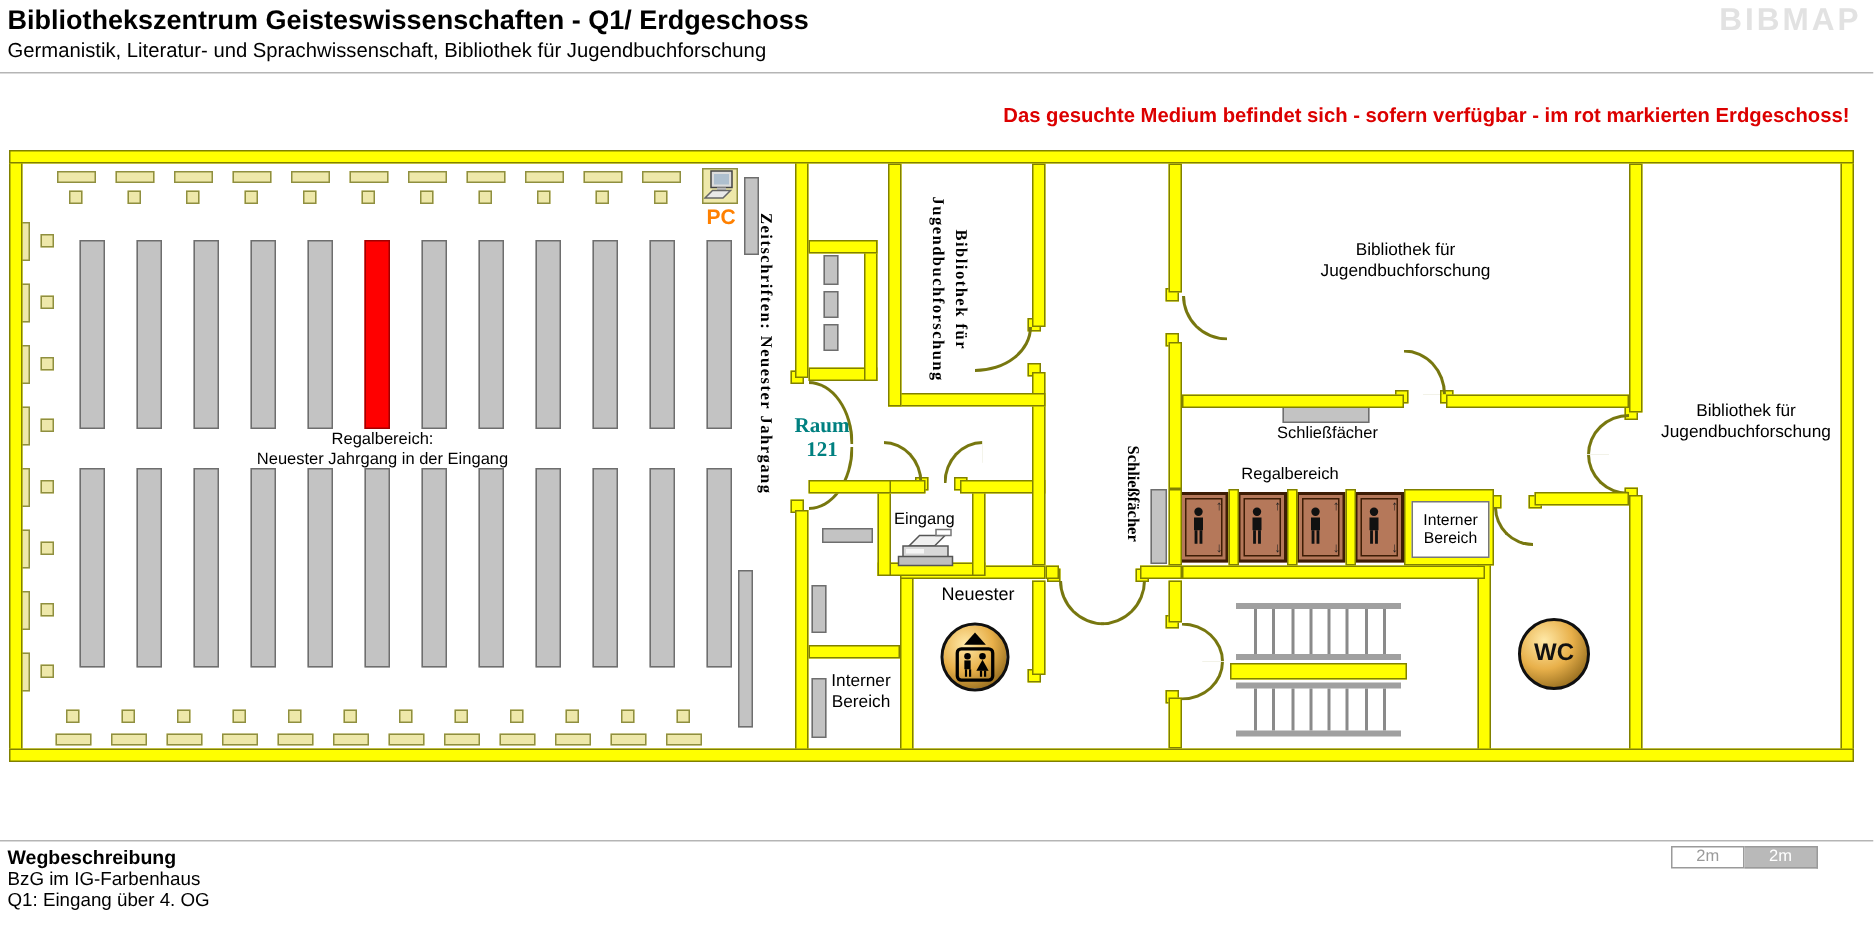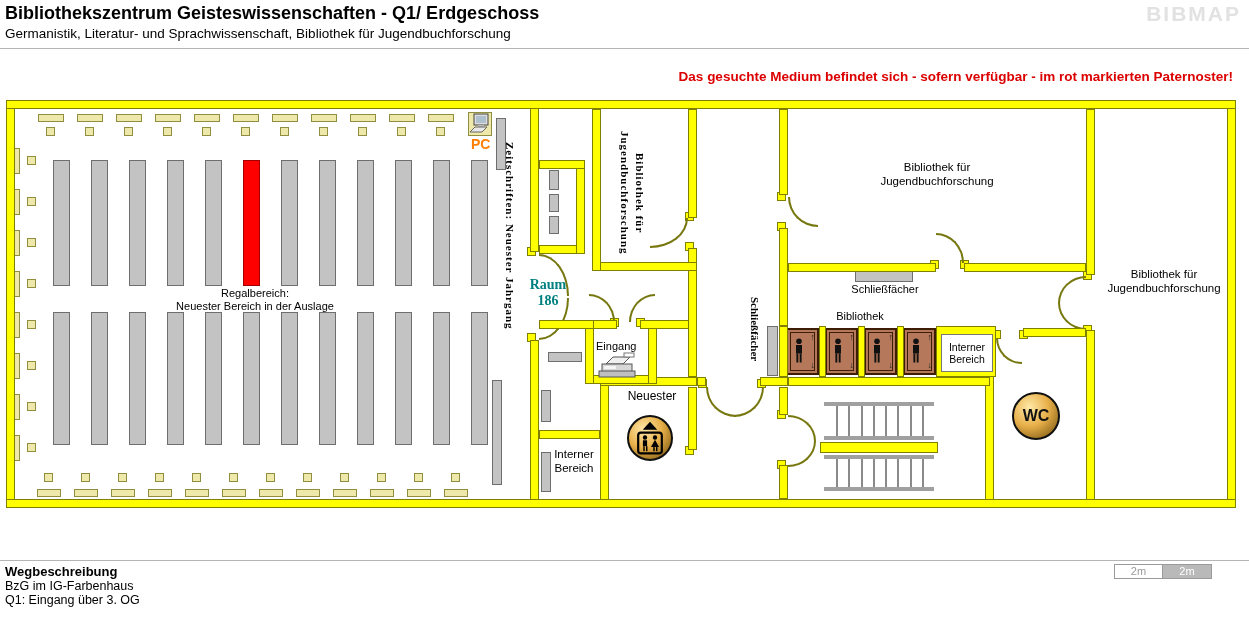--- a/index.html
+++ b/index.html
@@ -57,21 +57,21 @@
   #scalebar .c1{background:#fff;color:#9a9a9a}
   #scalebar .c2{background:#b9b9b9;color:#fff;border-left:none}
 </style>
 </head>
 <body>
 
 <div id="title">Bibliothekszentrum Geisteswissenschaften - Q1/ Erdgeschoss</div>
 <div id="subtitle">Germanistik, Literatur- und Sprachwissenschaft, Bibliothek für Jugendbuchforschung</div>
 <div id="logo">BIBMAP</div>
 <div class="hline" style="top:48px"></div>
-<div id="notice" style="color: rgb(220, 0, 0);">Das gesuchte Medium befindet sich - sofern verfügbar -  im rot markierten Paternoster!</div>
+<div id="notice" style="color: rgb(220, 0, 0);">Das gesuchte Medium befindet sich - sofern verfügbar -  im rot markierten Erdgeschoss!</div>
 
 <div id="plan">
     <div class="flight" style="left: 824px; top: 455px; width: 110px; height: 36px;">
       <div class="tread" style="left: 12.2222px;"></div>
       <div class="tread" style="left: 24.4444px;"></div>
       <div class="tread" style="left: 36.6667px;"></div>
       <div class="tread" style="left: 48.8889px;"></div>
       <div class="tread" style="left: 61.1111px;"></div>
       <div class="tread" style="left: 73.3333px;"></div>
       <div class="tread" style="left: 85.5556px;"></div>
@@ -309,47 +309,47 @@
         <rect x="7" y="3" width="10" height="7" fill="#aebfce"></rect>
         <rect x="9" y="12" width="6" height="2" fill="#bbb"></rect>
         <polygon points="1,19 13,19 18,14 6,14" fill="#e8e8e8" stroke="#666"></polygon>
       </svg></div>
   <div id="pc-label">PC</div>
 
   <div class="vlbl" style="left:504px;top:142px;height:215px">Zeitschriften: Neuester Jahrgang</div>
 
   <div class="lblc" style="left:120px;top:287px;width:270px">
     <span>Regalbereich:</span><br>
-    <span>Neuester Bereich in der Auslage</span>
+    <span>Neuester Jahrgang in der Eingang</span>
   </div>
 
   <div id="raum121">
     <span>Raum</span><br>
-    <span>186</span>
+    <span>121</span>
   </div>
 
   <div class="vlbl" style="left:617px;top:118px;height:150px;text-align:center">
     <span>Bibliothek für</span>
     <span>Jugendbuchforschung</span>
   </div>
 
   <div class="lblc" style="left:812px;top:160px;width:250px;font-size:11.5px;line-height:14px">
     <span>Bibliothek für</span><br>
     <span>Jugendbuchforschung</span>
   </div>
 
   <div class="lblc" style="left:1098px;top:267px;width:132px;font-size:11.5px;line-height:14px">
     <span>Bibliothek für</span><br>
     <span>Jugendbuchforschung</span>
   </div>
 
   <div class="lblc" style="left:845px;top:283px;width:80px">Schließfächer</div>
   <div class="vlbl" style="left:749px;top:297px;height:86px;letter-spacing:0">Schließfächer</div>
 
-  <div class="lblc" style="left:818px;top:310px;width:84px">Bibliothek</div>
+  <div class="lblc" style="left:818px;top:310px;width:84px">Regalbereich</div>
 
   <div id="interner-box">
     <div><span>Interner</span><br>
     <span>Bereich</span></div>
   </div>
 
   <div class="lblc" style="left:540px;top:447px;width:68px;font-size:11.5px;line-height:14px">
     <span>Interner</span><br>
     <span>Bereich</span>
   </div>
@@ -372,25 +372,25 @@
         <rect x="14.2" y="24.5" width="4.6" height="6.5" fill="#000"></rect>
         <rect x="14.6" y="31" width="1.6" height="5.5" fill="#000"></rect>
         <rect x="17.6" y="31" width="1.6" height="5.5" fill="#000"></rect>
         <circle cx="27.5" cy="21.5" r="2.4" fill="#000"></circle>
         <polygon points="27.5,24 32,32 23,32" fill="#000"></polygon>
         <rect x="25.6" y="32" width="1.6" height="4.5" fill="#000"></rect>
         <rect x="28.6" y="32" width="1.6" height="4.5" fill="#000"></rect>
       </svg>
     </div>
 
-  <div class="goldcircle" id="wc-icon" style="left:1012px;top:392px;width:48px;height:48px">
+  <div class="goldcircle" id="wc-icon" style="left:1012px;top:412px;width:48px;height:48px">
       <span>WC</span>
     </div>
 </div>
 
 <div class="hline" style="top:560px"></div>
 <div id="footer-heading">Wegbeschreibung</div>
 <div id="footer-line1">BzG im IG-Farbenhaus</div>
-<div id="footer-line2">Q1: Eingang über 3. OG</div>
+<div id="footer-line2">Q1: Eingang über 4. OG</div>
 <div id="scalebar">
   <div class="cell c1">2m</div>
   <div class="cell c2">2m</div>
 </div>
 
 </body></html>

